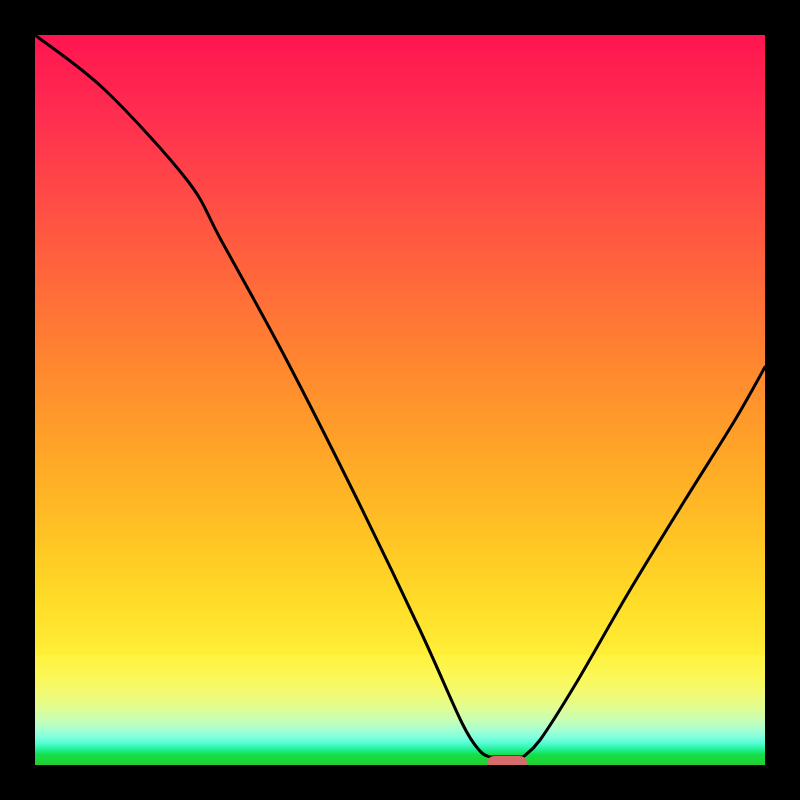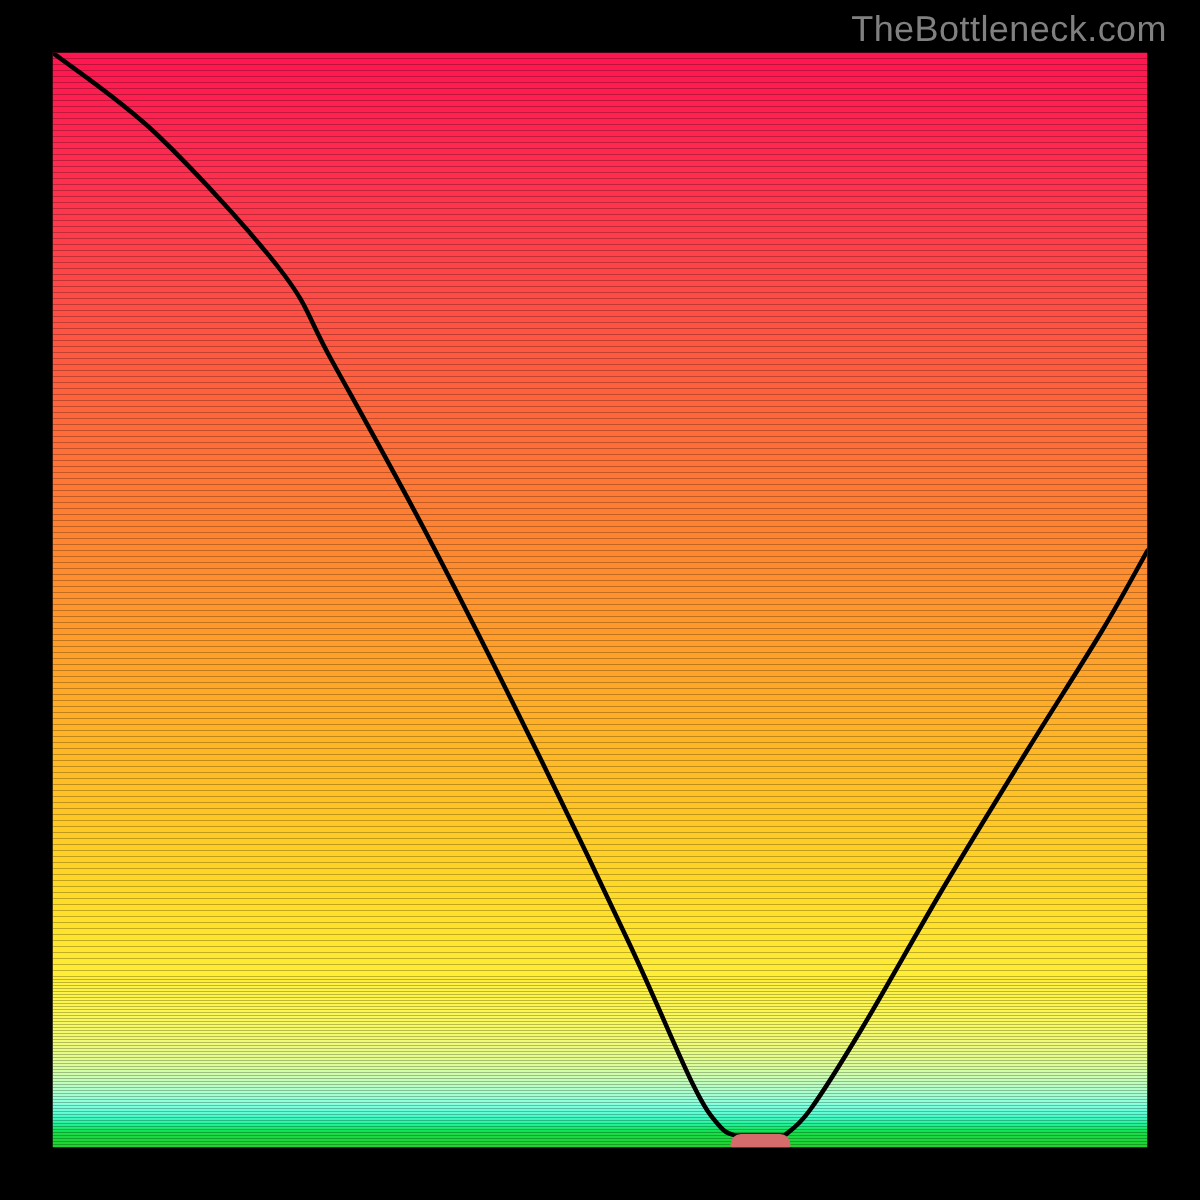--- a/index.html
+++ b/index.html
@@ -48,21 +48,20 @@
     left: 0;
     top: 0;
     width: 100%;
     height: 100%;
   }
 </style>
 </head>
 <body>
 
 <div class="container">
-  <div class="watermark">TheBottleneck.com</div>
   <div class="plot-area">
     <div class="gradient-stack" id="gradStack">
         <div class="grad-row" style="height: 4px; background: rgb(255, 22, 80);"></div>
         <div class="grad-row" style="height: 4px; background: rgb(255, 23, 80);"></div>
         <div class="grad-row" style="height: 4px; background: rgb(255, 24, 80);"></div>
         <div class="grad-row" style="height: 4px; background: rgb(255, 25, 80);"></div>
         <div class="grad-row" style="height: 4px; background: rgb(255, 26, 80);"></div>
         <div class="grad-row" style="height: 4px; background: rgb(255, 28, 80);"></div>
         <div class="grad-row" style="height: 4px; background: rgb(255, 29, 80);"></div>
         <div class="grad-row" style="height: 4px; background: rgb(255, 30, 80);"></div>

